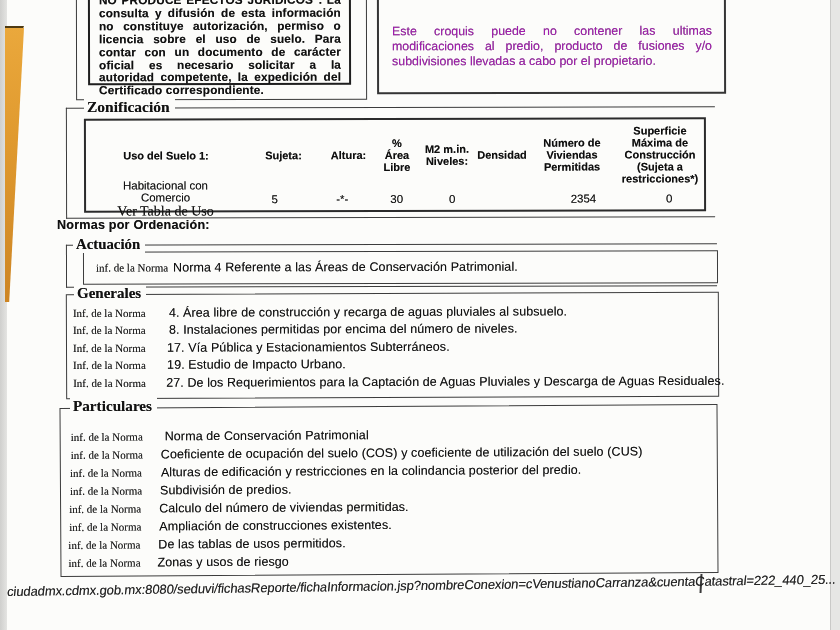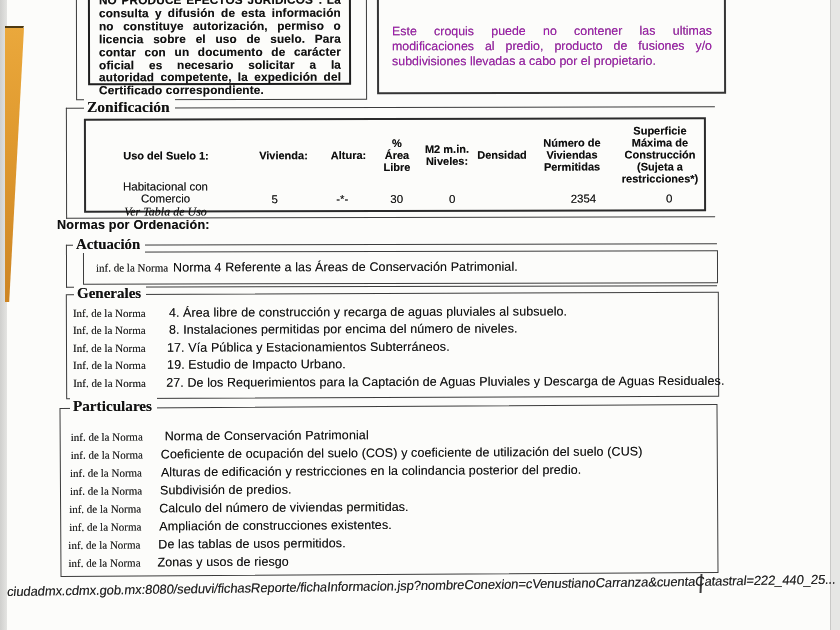--- a/index.html
+++ b/index.html
@@ -42,21 +42,21 @@
   
   .zon-table{position:absolute;left:84px;top:118px;width:622px;height:94px;
     border:2px solid #2b2b2b;box-sizing:border-box;}
   .thead{display:flex;align-items:center;height:64px;margin-top:3px;}
   .tvals{display:flex;align-items:center;height:24px;}
   .th,.td{text-align:center;box-sizing:border-box;}
   .th{font-weight:bold;font-size:11px;line-height:12.1px;white-space:pre-line;color:#0e0e0e;}
   .td{font-size:11.5px;color:#131313;margin-left:16px;}
   .c1{width:160px}.c2{width:75px}.c3{width:55px}.c4{width:42px}
   .c5{width:58px}.c6{width:52px}.c7{width:88px}.c8{width:88px}
-  .uso-sub{font-family:"Liberation Serif","DejaVu Serif",serif;font-size:12px;display:block;font-style:italic;}
+  .uso-sub{font-family:"Liberation Serif","DejaVu Serif",serif;font-size:14px;display:block;}
   
   .normas-heading{position:absolute;left:57px;top:218px;font-size:12.6px;font-weight:bold;
     letter-spacing:.2px;color:#0f0f0f;text-align:center;}
   .nrow{position:absolute;white-space:nowrap;}
   .nlink{position:absolute;font-family:"Liberation Serif","DejaVu Serif",serif;
     font-size:11px;color:#1c1c1c;cursor:pointer;}
   .ntext{position:absolute;font-size:12.5px;color:#101010;letter-spacing:.1px;}
   .tick{position:absolute;left:700px;top:574px;width:1.6px;height:19px;background:#3a3a3a;
     transform:rotate(3deg);}
   
@@ -86,21 +86,21 @@
   <div class="croquis-box sk1">
     <p class="croquis-text">Este croquis puede no contener las ultimas modificaciones al predio, producto de fusiones y/o subdivisiones llevadas a cabo por el propietario.</p>
   </div>
 
   <span class="legend" style="left:76px;top:98px;font-size:15.5px;margin-left:8px;">Zonificación</span>
   <div class="openbox sk1" style="left:66px;top:107px;width:648px;height:109px;"></div>
 
   <div class="zon-table sk1">
     <div class="thead">
       <div class="th c1">Uso del Suelo 1:</div>
-      <div class="th c2">Vivienda:</div>
+      <div class="th c2">Sujeta:</div>
       <div class="th c3">Altura:</div>
       <div class="th c4">%
 Área
 Libre</div>
       <div class="th c5">M2 m.in.
 Niveles:</div>
       <div class="th c6">Densidad</div>
       <div class="th c8">Número de
 Viviendas
 Permitidas</div>

